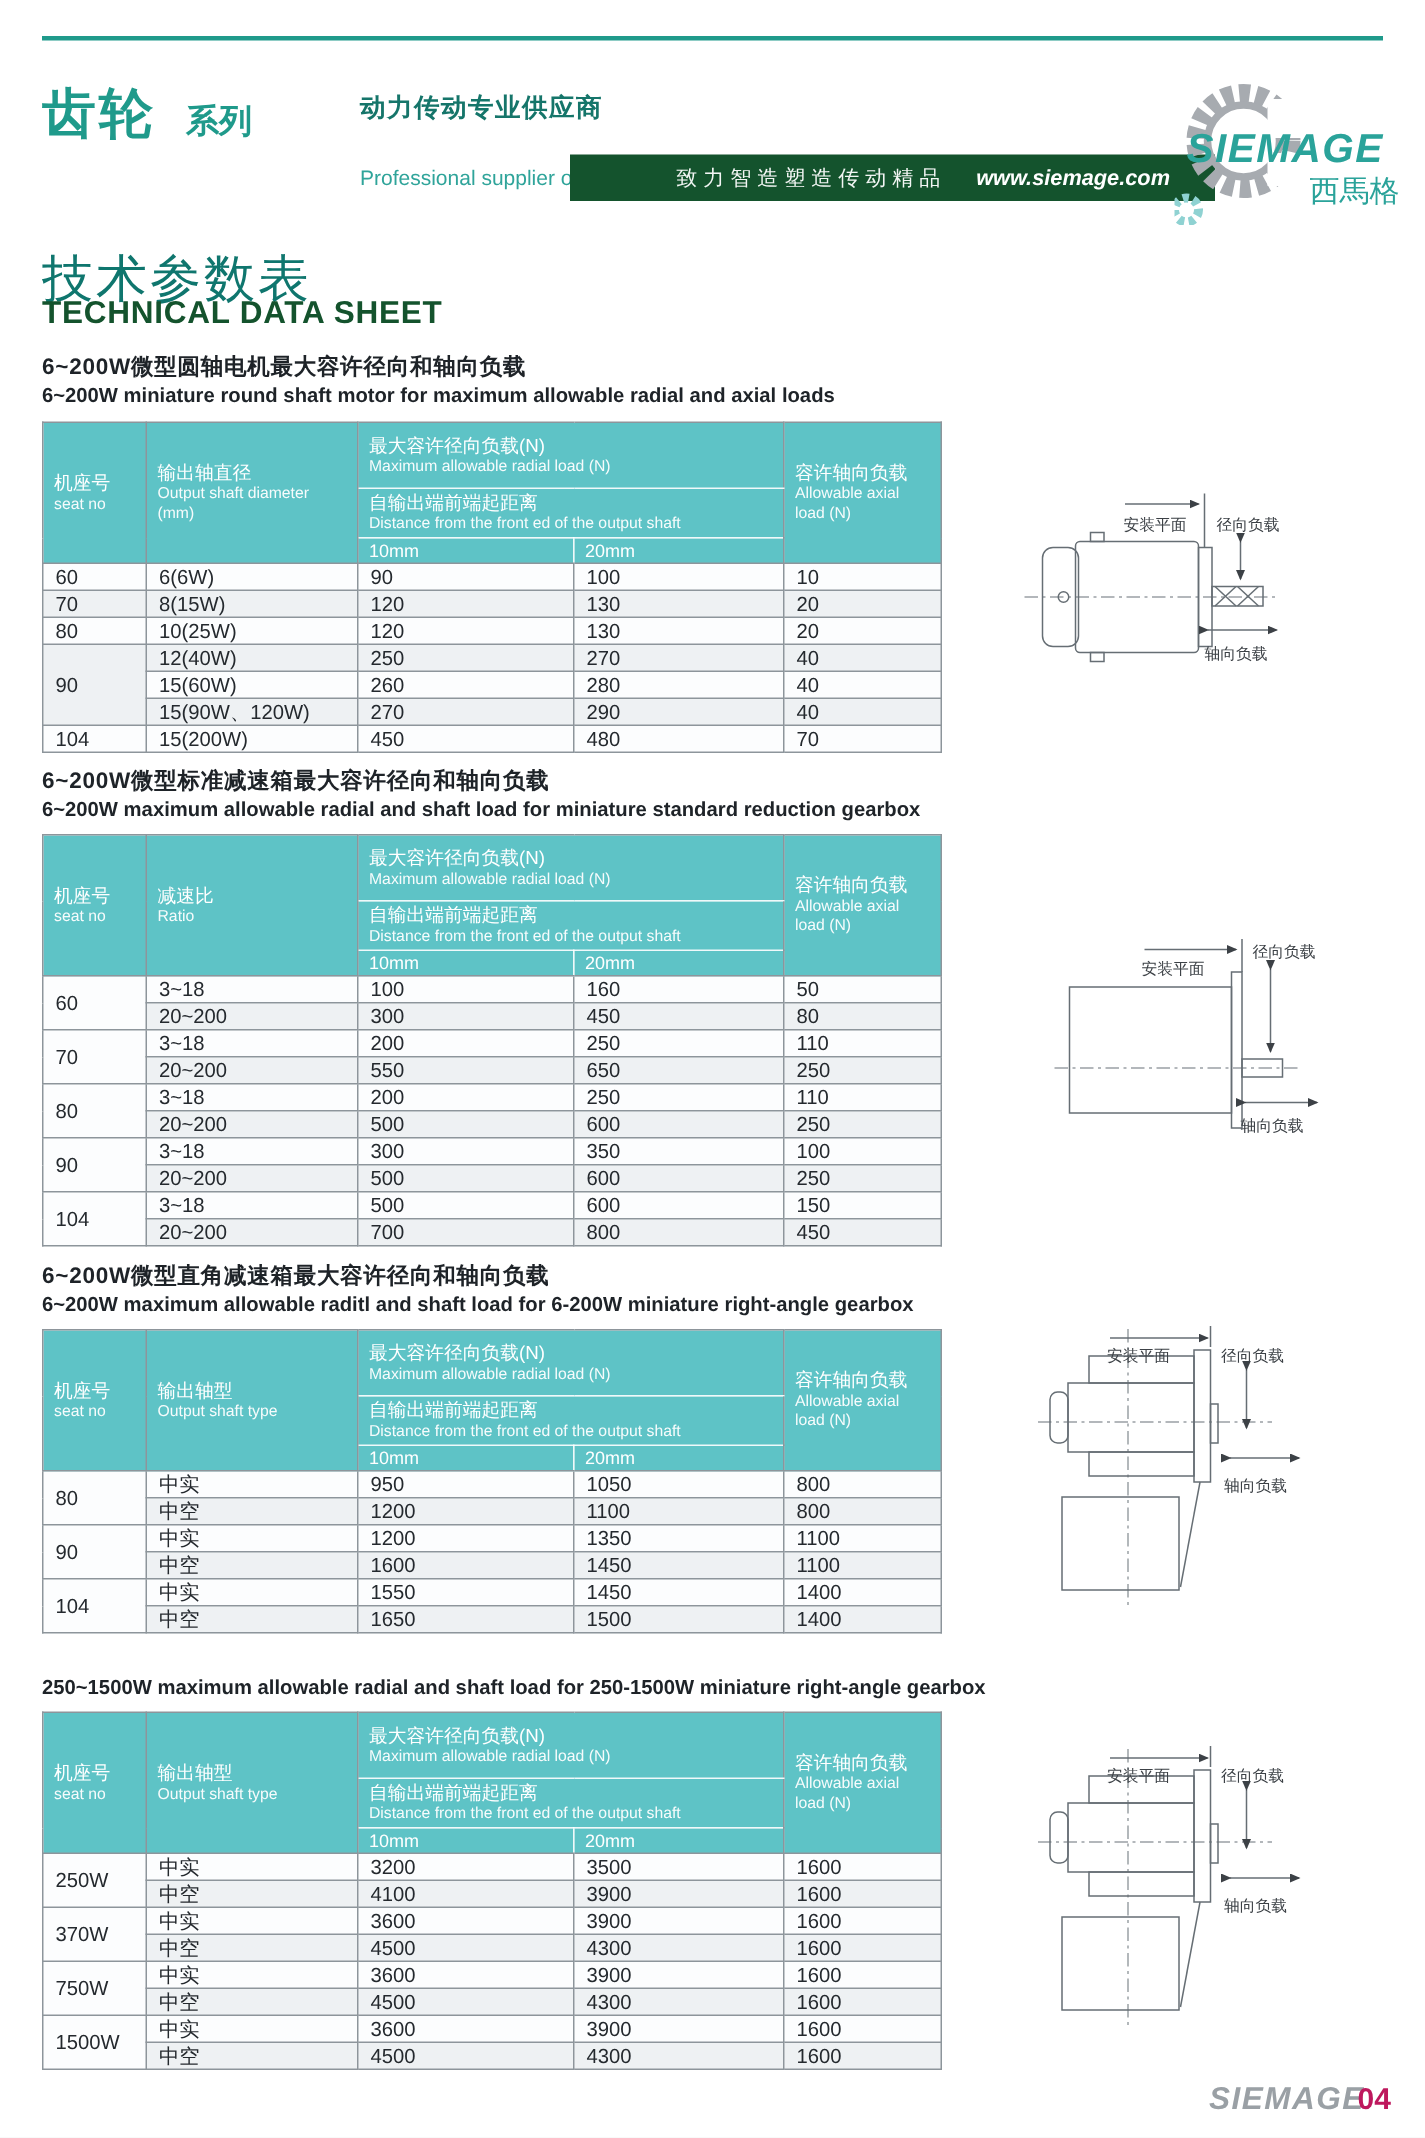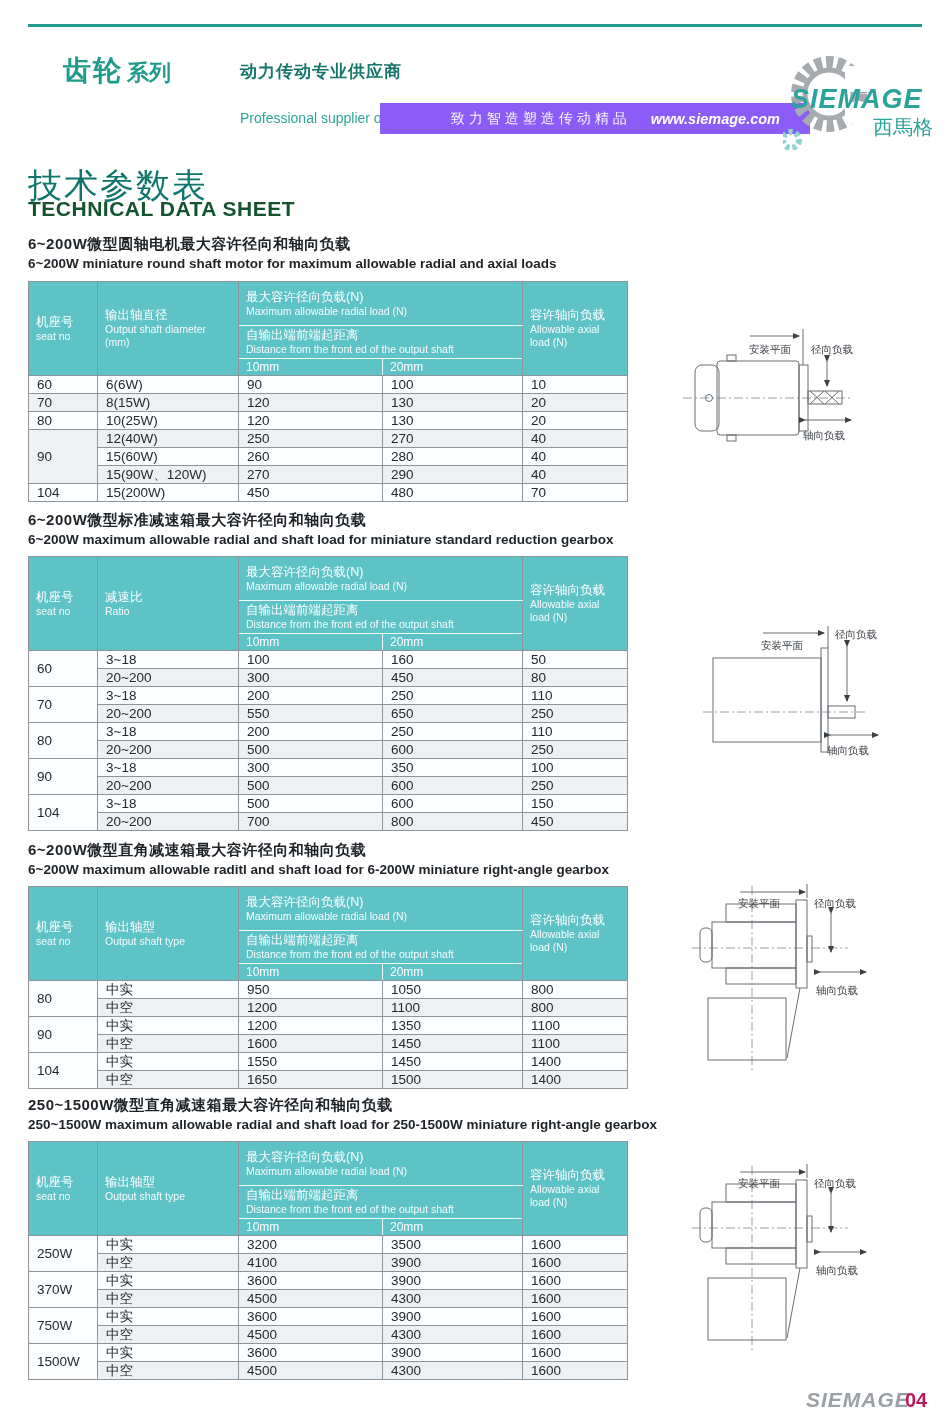--- a/index.html
+++ b/index.html
@@ -3,26 +3,26 @@
 <meta charset="utf-8">
 <style>
   * { margin:0; padding:0; box-sizing:border-box; }
   body { background:#e8e8e8; font-family:"Liberation Sans", sans-serif; }
   .page { position:relative; width:950px; height:1425px; background:#ffffff; margin:0 auto; overflow:hidden; }
 
   .top-rule { position:absolute; left:28px; top:24px; width:894px; height:3px; background:#1f9a8b; }
 
   
   .series { position:absolute; left:28px; top:52px; color:#1f9a8b; }
-  .series .big { font-size:28px; font-weight:bold; letter-spacing:2px;margin-left:35px; }
-  .series .small { font-size:22px; font-weight:bold; margin-left:4px; }
+  .series .big { font-size:36px; font-weight:bold; letter-spacing:2px; }
+  .series .small { font-size:22px; font-weight:bold; margin-left:20px; }
   .tagline-cn { position:absolute; left:240px; top:60px; font-size:17px; font-weight:bold; color:#15756a; letter-spacing:1px; }
   .tagline-en { position:absolute; left:240px; top:83px; font-size:14px; color:#2fa49a;margin-top:27px; }
 
-  .banner-light { position:absolute; left:380px; top:103px; width:430px; height:31px; background:#8b5cf6;
+  .banner-light { position:absolute; left:380px; top:103px; width:430px; height:31px; background:#14532d;
       display:flex; align-items:center; justify-content:flex-end; gap:20px; padding-right:30px; }
   .banner-slogan { color:rgba(255,255,255,.95); font-size:14px; letter-spacing:4px; }
   .banner-url { color:#ffffff; font-size:14.5px; font-weight:bold; font-style:italic; }
   .banner-dark { position:absolute; left:28px; top:103px; width:378px; height:31px; background:#1d9183;
       clip-path:polygon(0 0,100% 0,calc(100% - 16px) 100%,0 100%);
       color:#fff; font-size:17px; font-weight:bold; letter-spacing:2px; line-height:31px; padding-left:22px; }
   .logo { position:absolute; left:783px; top:42px; width:162px; height:108px; }
 
   
   .pt-cn { position:absolute; left:28px; top:163px; font-size:34px; color:#0f766e; letter-spacing:2px; }
@@ -97,21 +97,20 @@
 
   <div class="pt-cn">技术参数表</div>
   <div class="pt-en">TECHNICAL DATA SHEET</div>
 
   <div class="sec-cn s1-cn">6~200W微型圆轴电机最大容许径向和轴向负载</div>
   <div class="sec-en s1-en">6~200W miniature round shaft motor for maximum allowable radial and axial loads</div>
   <div class="sec-cn s2-cn">6~200W微型标准减速箱最大容许径向和轴向负载</div>
   <div class="sec-en s2-en">6~200W maximum allowable radial and shaft load for miniature standard reduction gearbox</div>
   <div class="sec-cn s3-cn">6~200W微型直角减速箱最大容许径向和轴向负载</div>
   <div class="sec-en s3-en">6~200W maximum allowable raditl and shaft load for 6-200W miniature right-angle gearbox</div>
-  <div class="sec-cn s4-cn">250~1500W微型直角减速箱最大容许径向和轴向负载</div>
   <div class="sec-en s4-en">250~1500W maximum allowable radial and shaft load for 250-1500W miniature right-angle gearbox</div>
 
   <div class="twrap t1">
     <table>
       <colgroup>
           <col class="c1">
           <col class="c2">
           <col class="c3">
           <col class="c4">
           <col class="c5">

